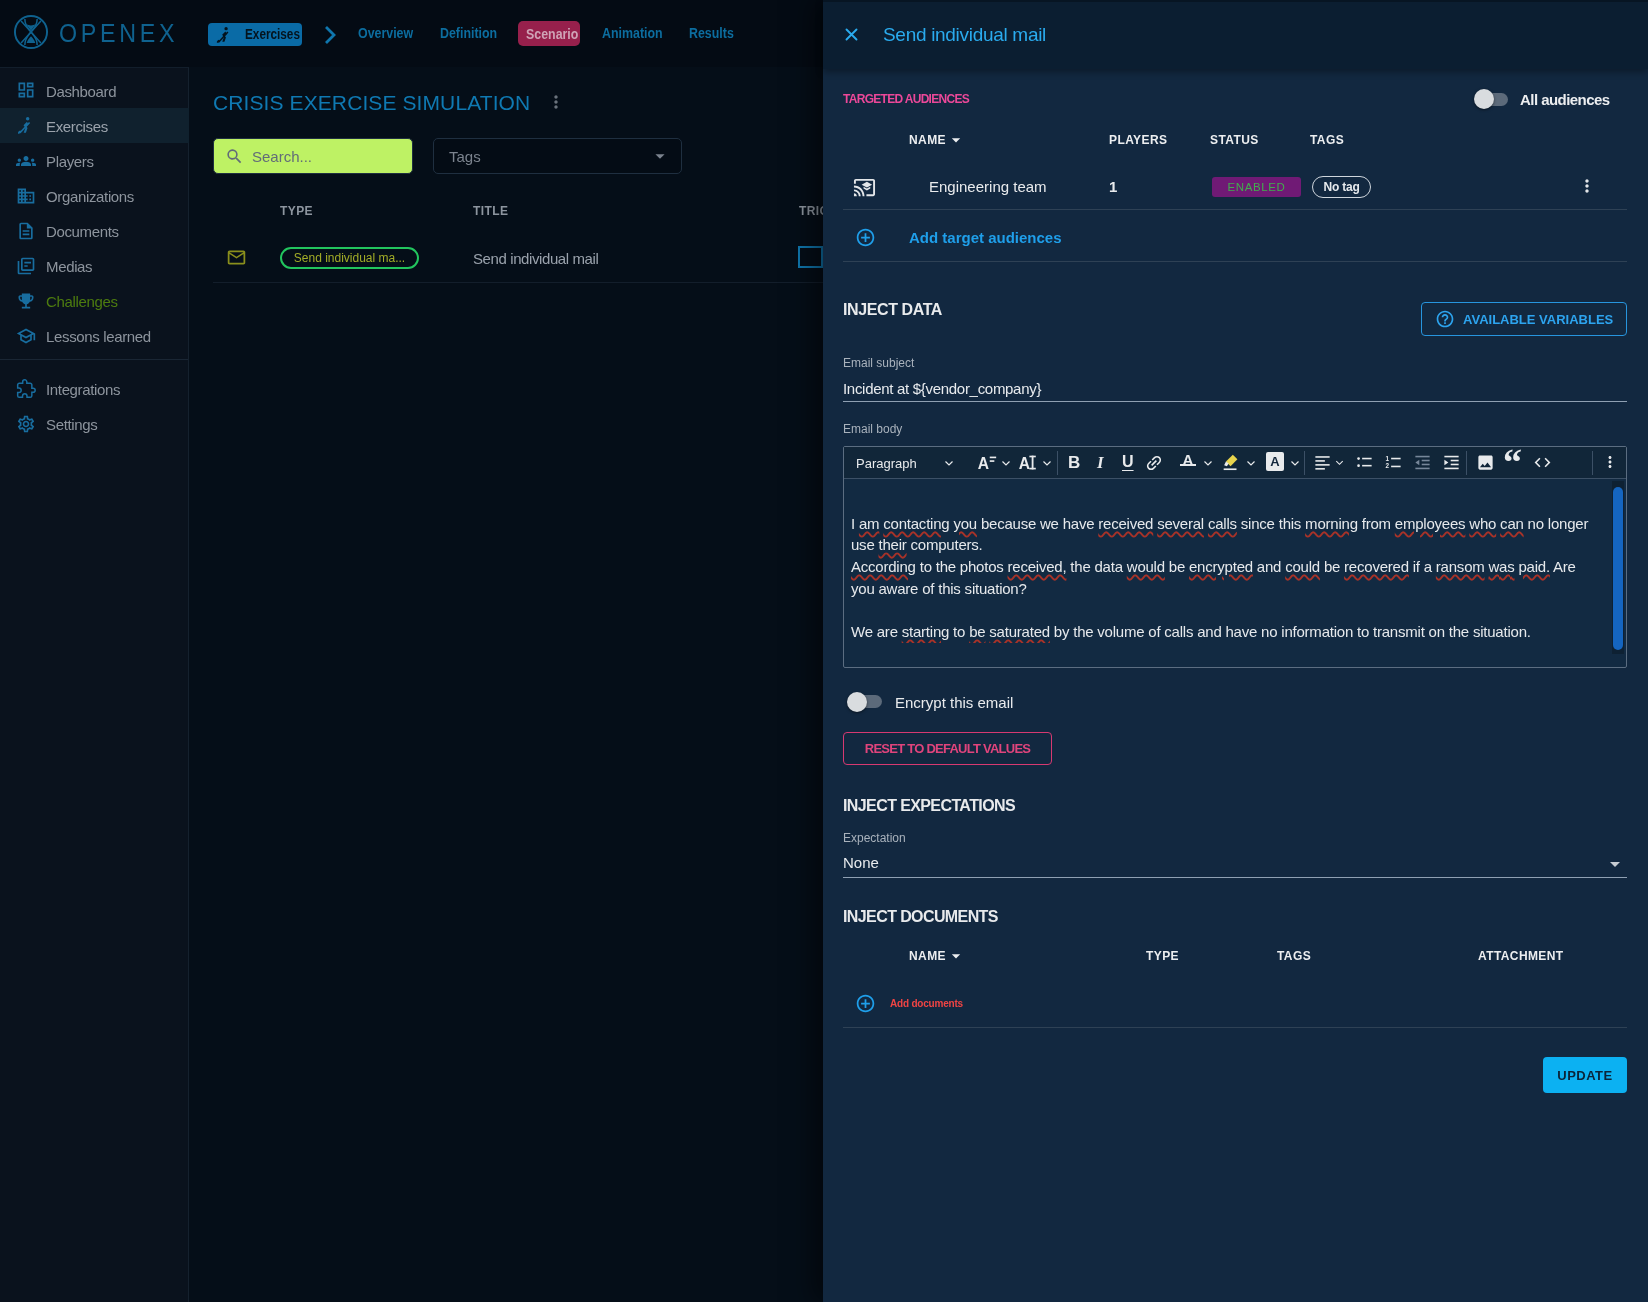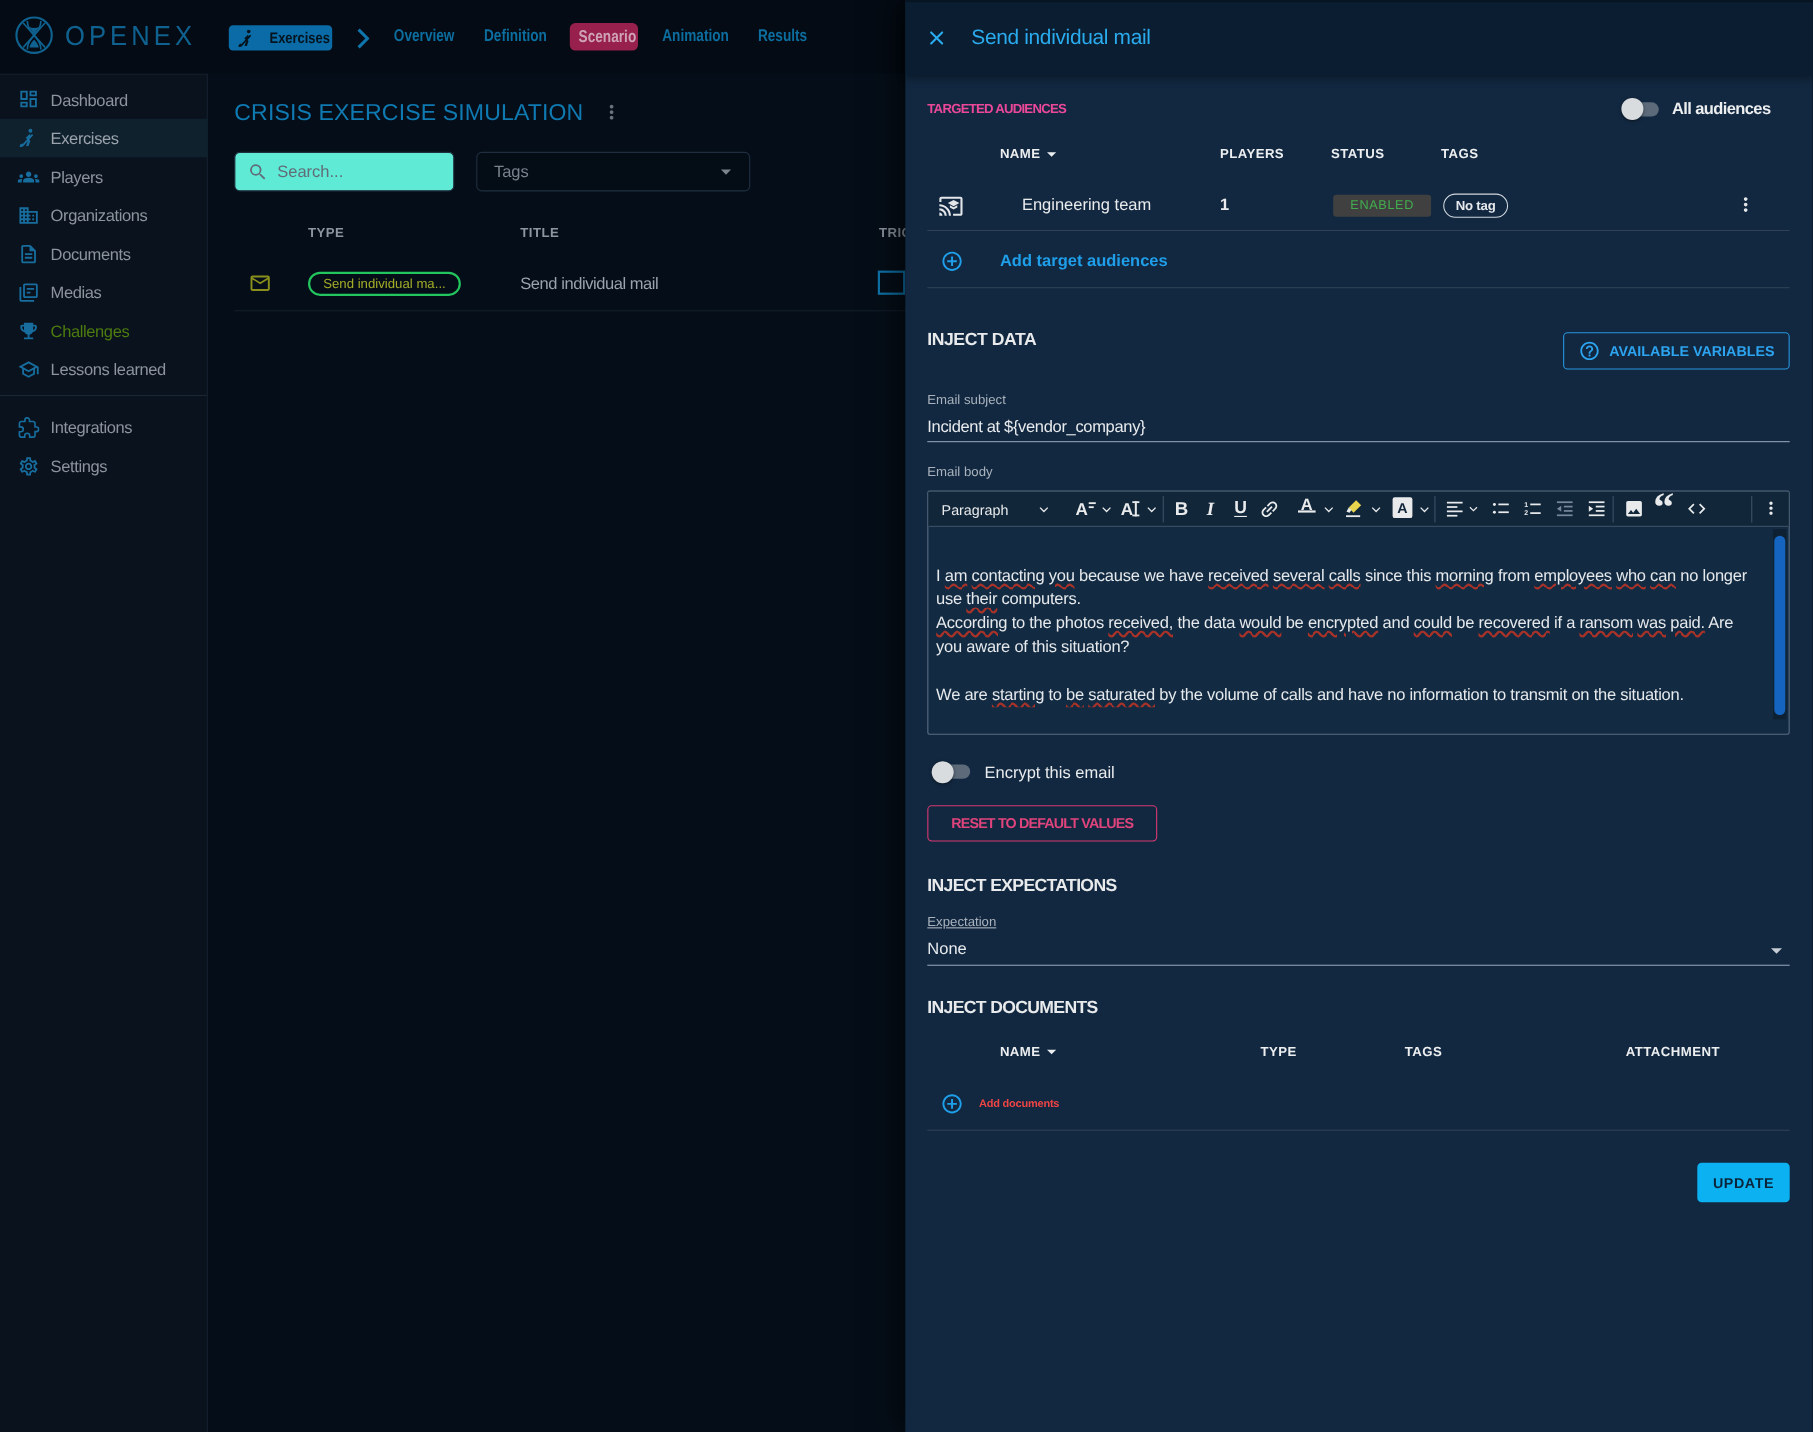--- a/index.html
+++ b/index.html
@@ -105,21 +105,21 @@
   <svg class="abs" style="left:16px;top:414px" width="20" height="20" viewBox="0 0 24 24" fill="#186d9f">
       <path fill-rule="evenodd" d="M19.43 12.98c.04-.32.07-.64.07-.98 0-.34-.03-.66-.07-.98l2.11-1.65c.19-.15.24-.42.12-.64l-2-3.46c-.12-.22-.39-.3-.61-.22l-2.49 1c-.52-.4-1.08-.73-1.69-.98l-.38-2.65C14.46 2.18 14.25 2 14 2h-4c-.25 0-.46.18-.49.42l-.38 2.65c-.61.25-1.17.59-1.69.98l-2.49-1c-.23-.09-.49 0-.61.22l-2 3.46c-.13.22-.07.49.12.64l2.11 1.65c-.04.32-.07.65-.07.98 0 .33.03.66.07.98l-2.11 1.65c-.19.15-.24.42-.12.64l2 3.46c.12.22.39.3.61.22l2.49-1c.52.4 1.08.73 1.69.98l.38 2.65c.03.24.24.42.49.42h4c.25 0 .46-.18.49-.42l.38-2.65c.61-.25 1.17-.59 1.69-.98l2.49 1c.23.09.49 0 .61-.22l2-3.46c.12-.22.07-.49-.12-.64l-2.11-1.65zm-1.98-1.71c.04.31.05.52.05.73 0 .21-.02.43-.05.73l-.14 1.13.89.7 1.08.84-.7 1.21-1.27-.51-1.04-.42-.9.68c-.43.32-.84.56-1.25.73l-1.06.43-.16 1.13-.2 1.35h-1.4l-.19-1.35-.16-1.13-1.06-.43c-.43-.18-.83-.41-1.23-.71l-.91-.7-1.06.43-1.27.51-.7-1.21 1.08-.84.89-.7-.14-1.13c-.03-.31-.05-.54-.05-.74s.02-.43.05-.73l.14-1.13-.89-.7-1.08-.84.7-1.21 1.27.51 1.04.42.9-.68c.43-.32.84-.56 1.25-.73l1.06-.43.16-1.13.2-1.35h1.39l.19 1.35.16 1.13 1.06.43c.43.18.83.41 1.23.71l.91.7 1.06-.43 1.27-.51.7 1.21-1.07.85-.89.7.14 1.13zM12 8c-2.21 0-4 1.79-4 4s1.79 4 4 4 4-1.79 4-4-1.79-4-4-4zm0 6c-1.1 0-2-.9-2-2s.9-2 2-2 2 .9 2 2-.9 2-2 2z"></path>
     </svg>
   <div class="abs" style="left:0;top:359px;width:188px;height:1px;background:#1a2634;"></div>
 
   <div class="abs v" style="left:213px;top:91px;height:24px;color:#0f79b2;font-size:21px;letter-spacing:0.1px;">CRISIS EXERCISE SIMULATION</div>
   <svg class="abs" style="left:546px;top:92px" width="20" height="20" viewBox="0 0 24 24" fill="#6a727c">
       <path d="M12 8c1.1 0 2-.9 2-2s-.9-2-2-2-2 .9-2 2 .9 2 2 2zm0 2c-1.1 0-2 .9-2 2s.9 2 2 2 2-.9 2-2-.9-2-2-2zm0 6c-1.1 0-2 .9-2 2s.9 2 2 2 2-.9 2-2-.9-2-2-2z"></path>
     </svg>
 
-  <div class="abs v" style="left:213px;top:138px;width:200px;height:36px;border:1px solid #1f2f40;border-radius:5px;background:#5eead4;">
+  <div class="abs v" style="left:213px;top:138px;width:200px;height:36px;border:1px solid #1f2f40;border-radius:5px;background:#bef264;">
     <svg style="margin-left:11px" width="19" height="19" viewBox="0 0 24 24" fill="#626c78">
         <path d="M15.5 14h-.79l-.28-.27a6.5 6.5 0 1 0-.7.7l.27.28v.79l5 4.99L20.49 19l-4.99-5zm-6 0A4.5 4.5 0 1 1 14 9.5 4.5 4.5 0 0 1 9.5 14z"></path>
       </svg>
     <span style="margin-left:8px;color:#626c78;font-size:15px;">Search...</span>
   </div>
 
   <div class="abs v" style="left:433px;top:138px;width:249px;height:36px;border:1px solid #1f2f40;border-radius:5px;background:#040c15;">
     <span style="margin-left:15px;color:#7b838e;font-size:15px;">Tags</span>
     <svg style="position:absolute;right:10px" width="22" height="22" viewBox="0 0 24 24" fill="#7b838e">
         <path d="M7 10l5 5 5-5z"></path>
@@ -158,21 +158,21 @@
     </svg>
   <div class="abs v" style="left:1109px;top:132px;height:16px;color:#eceef0;font-size:12px;font-weight:700;letter-spacing:0.4px;">PLAYERS</div>
   <div class="abs v" style="left:1210px;top:132px;height:16px;color:#eceef0;font-size:12px;font-weight:700;letter-spacing:0.4px;">STATUS</div>
   <div class="abs v" style="left:1310px;top:132px;height:16px;color:#eceef0;font-size:12px;font-weight:700;letter-spacing:0.4px;">TAGS</div>
 
   <svg class="abs" style="left:853px;top:176px" width="23" height="23" viewBox="0 0 24 24" fill="#e3e6e9">
       <path d="M21 3H3c-1.1 0-2 .9-2 2v3h2V5h18v14h-7v2h7c1.1 0 2-.9 2-2V5c0-1.1-.9-2-2-2zM1 18v3h3c0-1.66-1.34-3-3-3zm0-4v2c2.76 0 5 2.24 5 5h2c0-3.87-3.13-7-7-7zm0-4v2c4.97 0 9 4.03 9 9h2c0-6.08-4.93-11-11-11zm10 1.09v2L14.5 15l3.5-1.91v-2L14.5 13 11 11.09zM14.5 6 9 9l5.5 3L20 9l-5.5-3z"></path>
     </svg>
   <div class="abs v" style="left:909px;top:174px;height:24px;color:#e9ebed;font-size:15px;margin-left:20px;">Engineering team</div>
   <div class="abs v" style="left:1109px;top:174px;height:24px;color:#e9ebed;font-size:15px;font-weight:700;">1</div>
-  <div class="abs v" style="left:1212px;top:177px;width:89px;height:20px;background:#404040;border-radius:3px;justify-content:center;color:#42ad4e;font-size:11.5px;letter-spacing:0.6px;">ENABLED</div>
+  <div class="abs v" style="left:1212px;top:177px;width:89px;height:20px;background:#701a75;border-radius:3px;justify-content:center;color:#42ad4e;font-size:11.5px;letter-spacing:0.6px;">ENABLED</div>
   <div class="abs v" style="left:1312px;top:176px;width:59px;height:22px;border:1px solid #cfd6dd;border-radius:11px;justify-content:center;color:#e6e9ec;font-size:12px;font-weight:700;letter-spacing:-0.2px;">No tag</div>
   <svg class="abs" style="left:1577px;top:176px" width="20" height="20" viewBox="0 0 24 24" fill="#e3e6e9">
       <path d="M12 8c1.1 0 2-.9 2-2s-.9-2-2-2-2 .9-2 2 .9 2 2 2zm0 2c-1.1 0-2 .9-2 2s.9 2 2 2 2-.9 2-2-.9-2-2-2zm0 6c-1.1 0-2 .9-2 2s.9 2 2 2 2-.9 2-2-.9-2-2-2z"></path>
     </svg>
   <div class="abs" style="left:843px;top:209px;width:784px;height:1px;background:#2e4155;"></div>
 
   <svg class="abs" style="left:855px;top:227px" width="21" height="21" viewBox="0 0 24 24" fill="#1f9fea">
       <path d="M13 7h-2v4H7v2h4v4h2v-4h4v-2h-4V7zm-1-5C6.48 2 2 6.48 2 12s4.48 10 10 10 10-4.48 10-10S17.52 2 12 2zm0 18c-4.41 0-8-3.59-8-8s3.59-8 8-8 8 3.59 8 8-3.59 8-8 8z"></path>
     </svg>
   <div class="abs v" style="left:909px;top:225px;height:24px;color:#1f9fea;font-size:15px;font-weight:700;letter-spacing:0px;">Add target audiences</div>
@@ -315,21 +315,21 @@
   <div class="abs" style="left:1612px;top:481px;width:12px;height:173px;background:#0e2133;"></div>
   <div class="abs" style="left:1613px;top:487px;width:10px;height:163px;background:#1565c0;border-radius:5px;"></div>
 
   <div class="abs" style="left:851px;top:695px;width:31px;height:13px;background:#5c6a7a;border-radius:7px;"></div>
   <div class="abs" style="left:847px;top:692px;width:20px;height:20px;background:#d9dcdf;border-radius:50%;box-shadow:0 1px 3px rgba(0,0,0,0.5);"></div>
   <div class="abs v" style="left:895px;top:690px;height:24px;color:#e9ebed;font-size:15px;">Encrypt this email</div>
 
   <div class="abs v" style="left:843px;top:732px;width:209px;height:33px;border:1px solid #d63971;border-radius:4px;justify-content:center;color:#e0447c;font-size:13px;font-weight:700;letter-spacing:-0.75px;">RESET TO DEFAULT VALUES</div>
 
   <div class="abs v" style="left:843px;top:796px;height:20px;color:#e8eaec;font-size:16px;font-weight:700;letter-spacing:-0.6px;text-align:center;">INJECT EXPECTATIONS</div>
-  <div class="abs v" style="left:843px;top:831px;height:14px;color:#a9b2bc;font-size:12px;text-decoration:underline;">Expectation</div>
+  <div class="abs v" style="left:843px;top:831px;height:14px;color:#a9b2bc;font-size:12px;">Expectation</div>
   <div class="abs v" style="left:843px;top:851px;height:22px;color:#e8ebee;font-size:15px;">None</div>
   <svg class="abs" style="left:1603px;top:852px" width="24" height="24" viewBox="0 0 24 24" fill="#c6ccd3">
       <path d="M7 10l5 5 5-5z"></path>
     </svg>
   <div class="abs" style="left:843px;top:877px;width:784px;height:1px;background:#8fa0b3;"></div>
 
   <div class="abs v" style="left:843px;top:907px;height:20px;color:#e8eaec;font-size:16px;font-weight:700;letter-spacing:-0.6px;">INJECT DOCUMENTS</div>
   <div class="abs v" style="left:909px;top:948px;height:16px;color:#eceef0;font-size:12px;font-weight:700;letter-spacing:0.4px;">NAME</div>
   <svg class="abs" style="left:946px;top:946px" width="20" height="20" viewBox="0 0 24 24" fill="#eceef0">
       <path d="M7 10l5 5 5-5z"></path>

